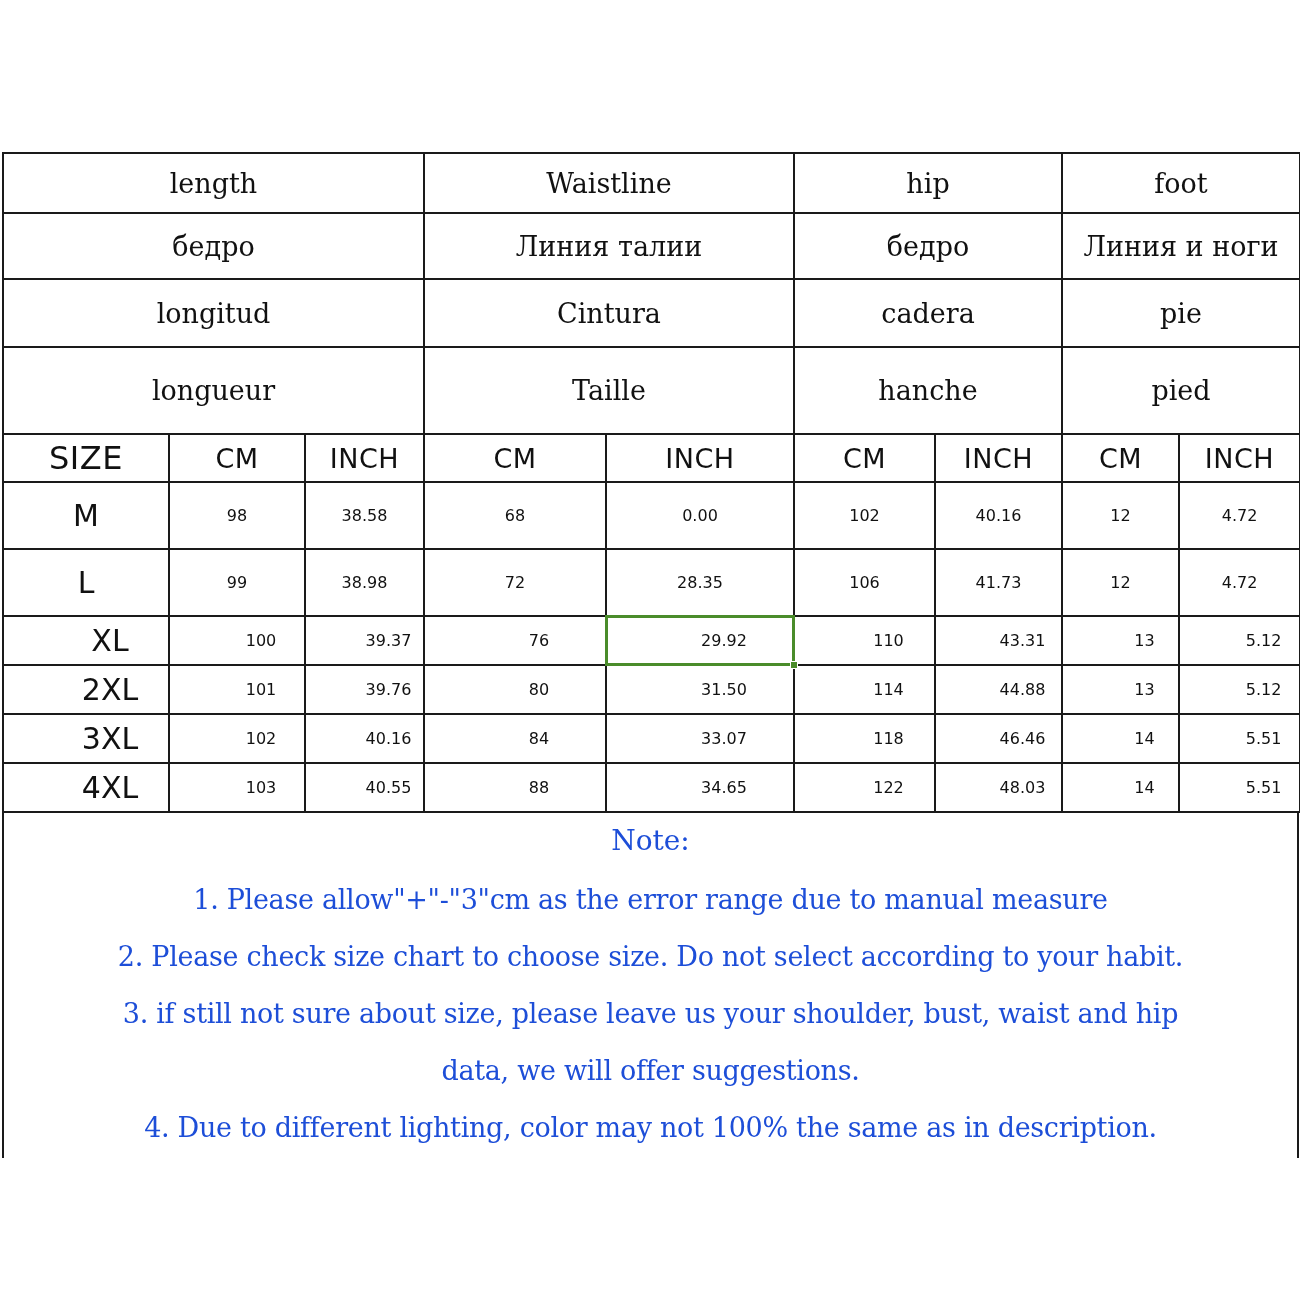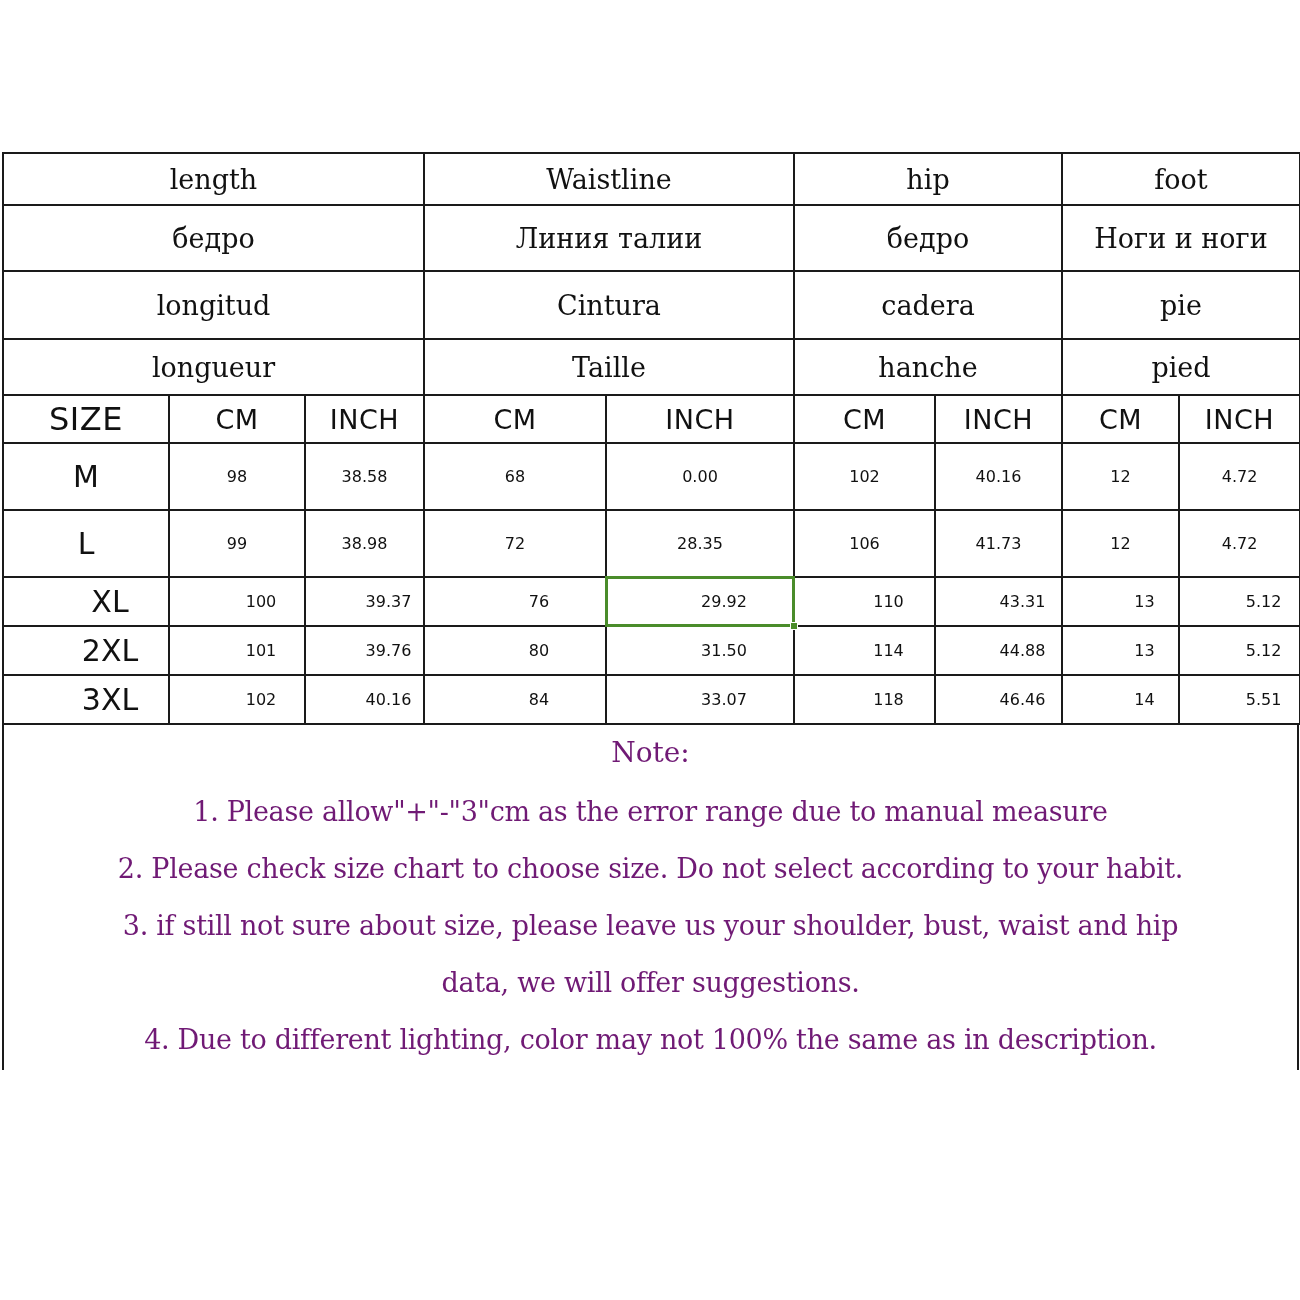--- a/index.html
+++ b/index.html
@@ -24,24 +24,24 @@
     padding: 0;
     white-space: nowrap;
   }
 
   
   tr.lang-row td {
     font-family: "DejaVu Serif", "Liberation Serif", serif;
     font-size: 27px;
     color: #111;
   }
-  tr.lang-row.r0 td { height: 52px; }
+  tr.lang-row.r0 td { height: 60px; }
   tr.lang-row.r1 td { height: 66px; }
   tr.lang-row.r2 td { height: 68px; }
-  tr.lang-row.r3 td { height: 56px; }
+  tr.lang-row.r3 td { height: 87px; }
 
   
   tr.unit-row td {
     height: 48px;
     font-family: "DejaVu Sans", "Liberation Sans", sans-serif;
     font-size: 27px;
     letter-spacing: 0.5px;
     color: #111;
   }
   tr.unit-row td.size-head { font-size: 32px; }
@@ -73,21 +73,21 @@
     border: 1px solid #ffffff;
   }
 
   .note-box {
     border-left: 2px solid #1a1a1a;
     border-right: 2px solid #1a1a1a;
     width: 1297px;
     height: 345px;
     text-align: center;
     font-family: "DejaVu Serif", "Liberation Serif", serif;
-    color: #701a75;
+    color: #1d4ed8;
     padding-top: 8px;
   }
   .note-title {
     font-size: 28px;
     line-height: 40px;
     height: 50px;
   }
   .note-line {
     font-size: 27px;
     line-height: 57px;
@@ -115,21 +115,21 @@
         <tr class="lang-row r0">
       <td colspan="3">length</td>
       <td colspan="2">Waistline</td>
       <td colspan="2">hip</td>
       <td colspan="2">foot</td>
     </tr>
     <tr class="lang-row r1">
       <td colspan="3">бедро</td>
       <td colspan="2">Линия талии</td>
       <td colspan="2">бедро</td>
-      <td colspan="2">Ноги и ноги</td>
+      <td colspan="2">Линия и ноги</td>
     </tr>
     <tr class="lang-row r2">
       <td colspan="3">longitud</td>
       <td colspan="2">Cintura</td>
       <td colspan="2">cadera</td>
       <td colspan="2">pie</td>
     </tr>
     <tr class="lang-row r3">
       <td colspan="3">longueur</td>
       <td colspan="2">Taille</td>
@@ -201,20 +201,31 @@
       <td class="size-cell">3XL</td>
       <td>102</td>
       <td>40.16</td>
       <td>84</td>
       <td>33.07</td>
       <td>118</td>
       <td>46.46</td>
       <td>14</td>
       <td>5.51</td>
     </tr>
+    <tr class="data-row short">
+      <td class="size-cell">4XL</td>
+      <td>103</td>
+      <td>40.55</td>
+      <td>88</td>
+      <td>34.65</td>
+      <td>122</td>
+      <td>48.03</td>
+      <td>14</td>
+      <td>5.51</td>
+    </tr>
   </tbody>
     </table>
 
   <div class="note-box">
     <div class="note-title">Note:</div>
     <div class="note-line">1. Please allow"+"-"3"cm as the error range due to manual measure</div>
     <div class="note-line">2. Please check size chart to choose size. Do not select according to your habit.</div>
     <div class="note-line">3. if still not sure about size, please leave us your shoulder, bust, waist and hip</div>
     <div class="note-line">data, we will offer suggestions.</div>
     <div class="note-line">4. Due to different lighting, color may not 100% the same as in description.</div>

